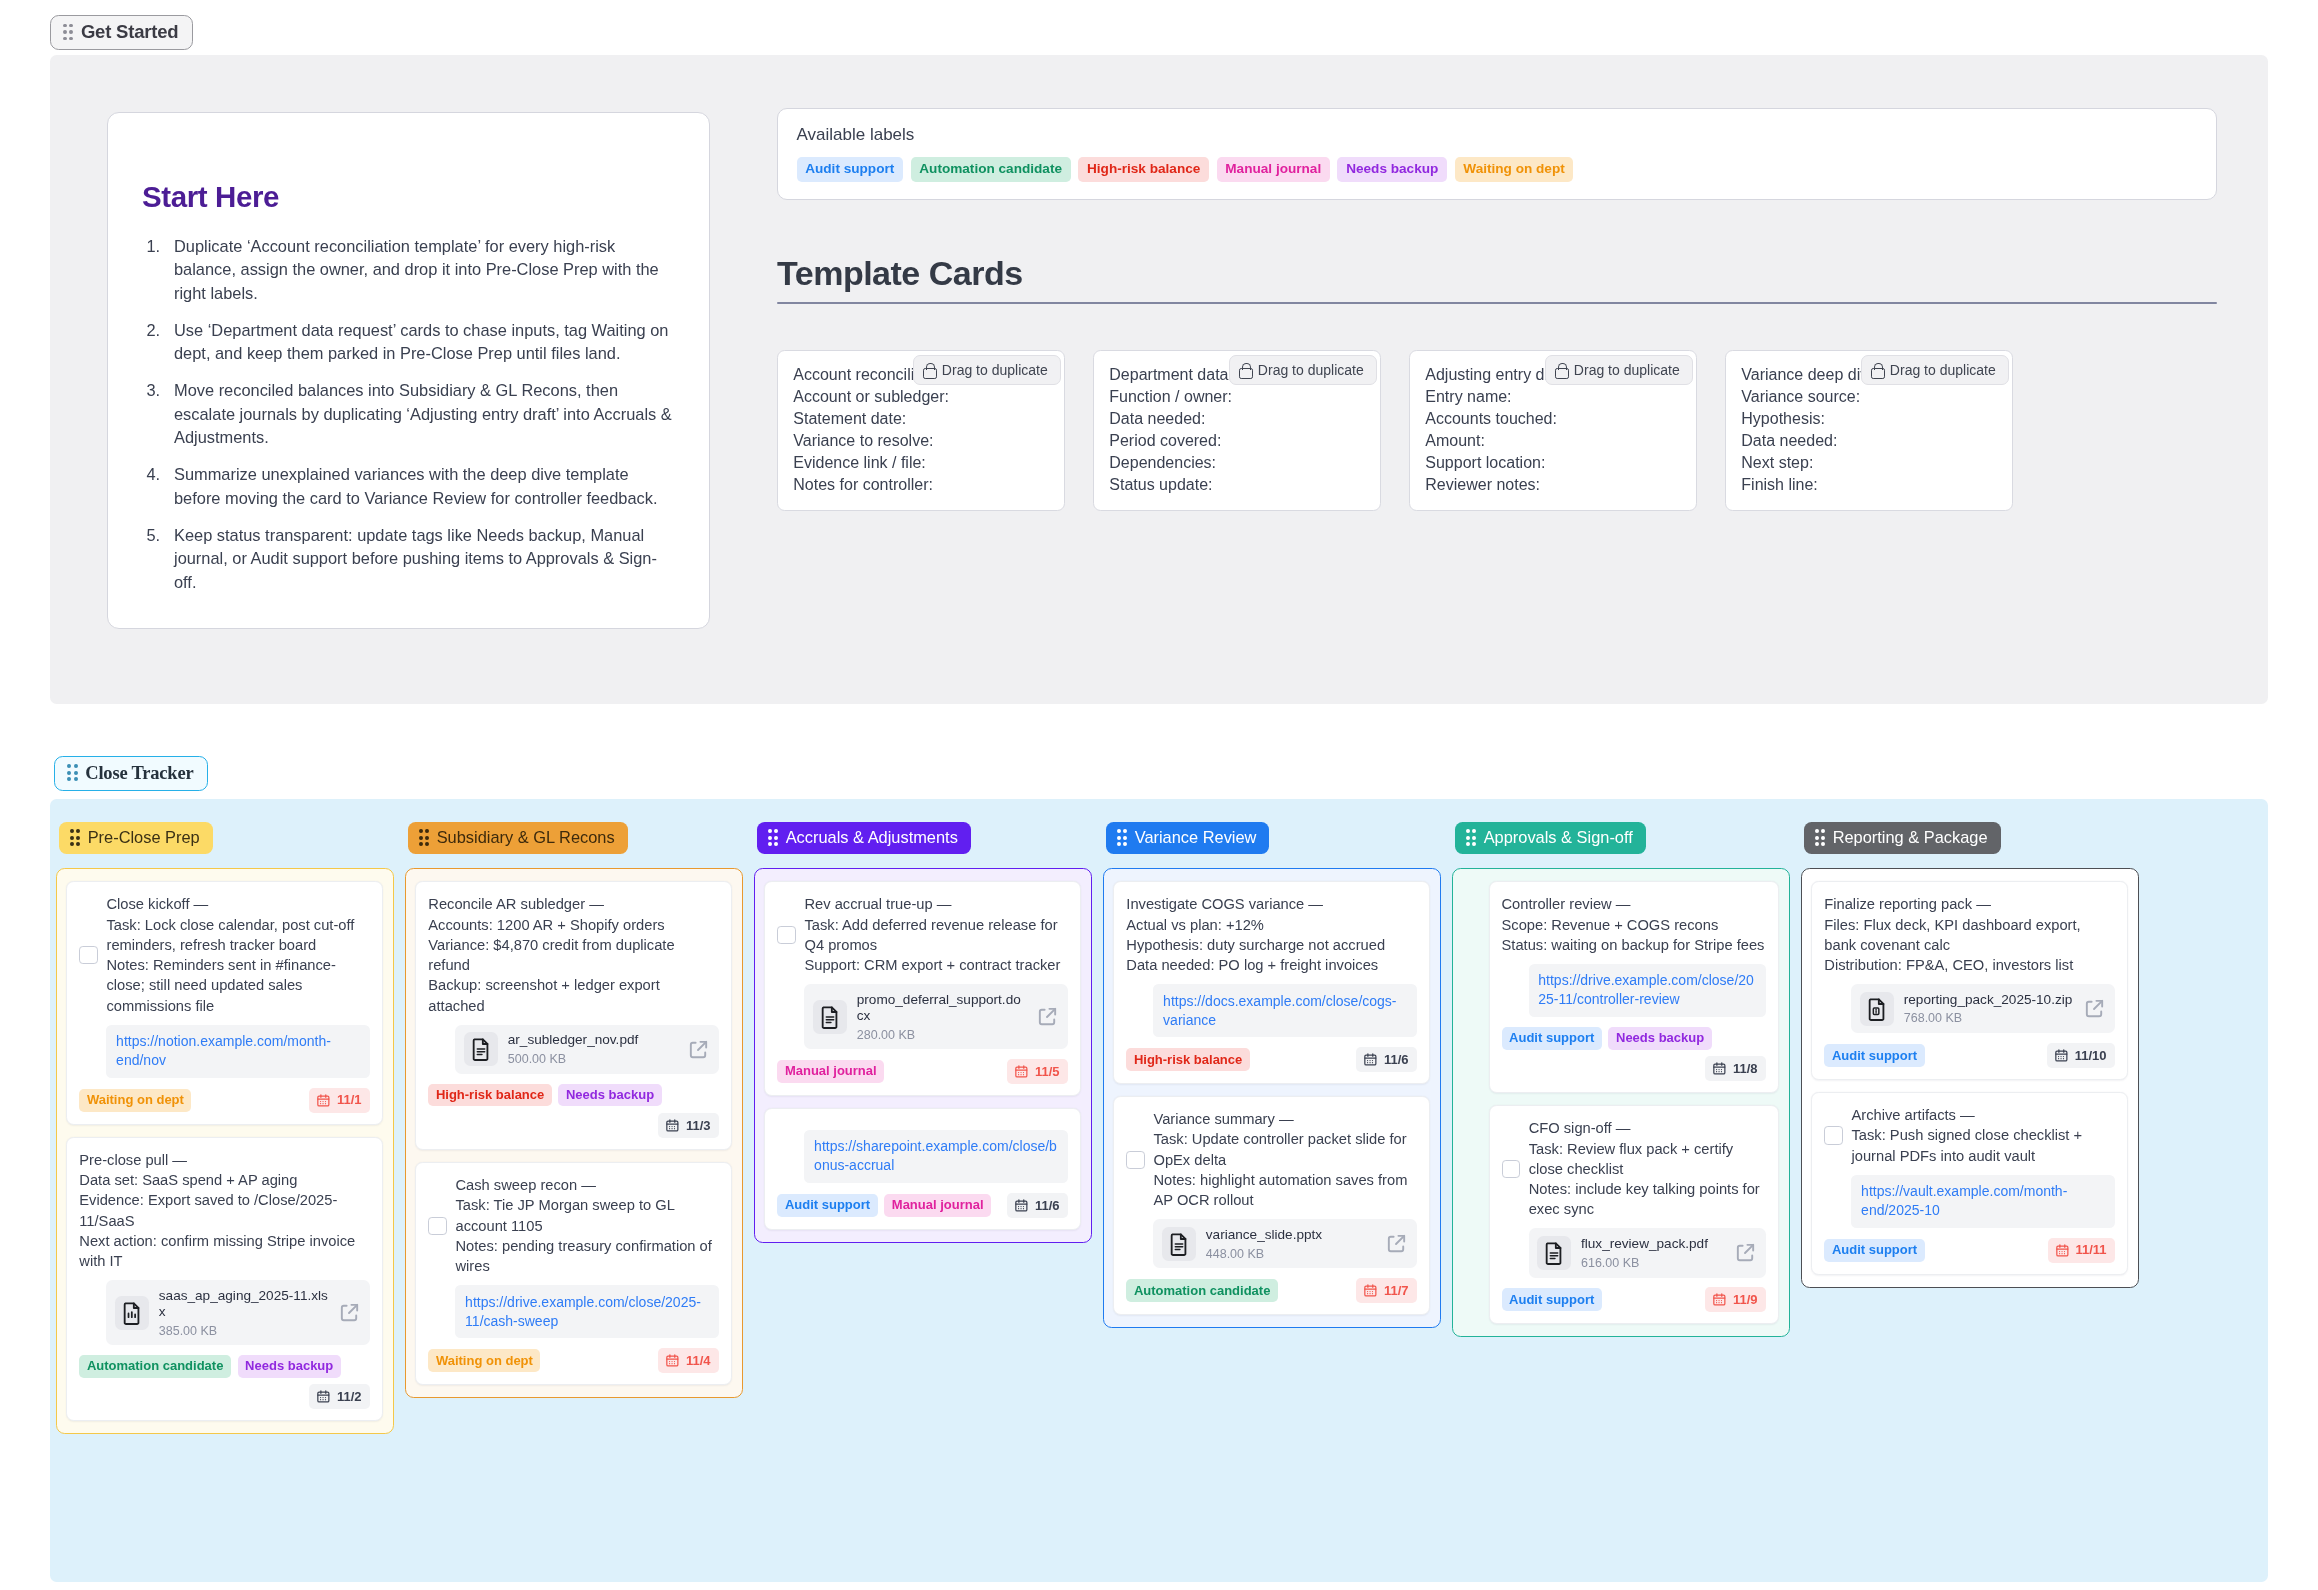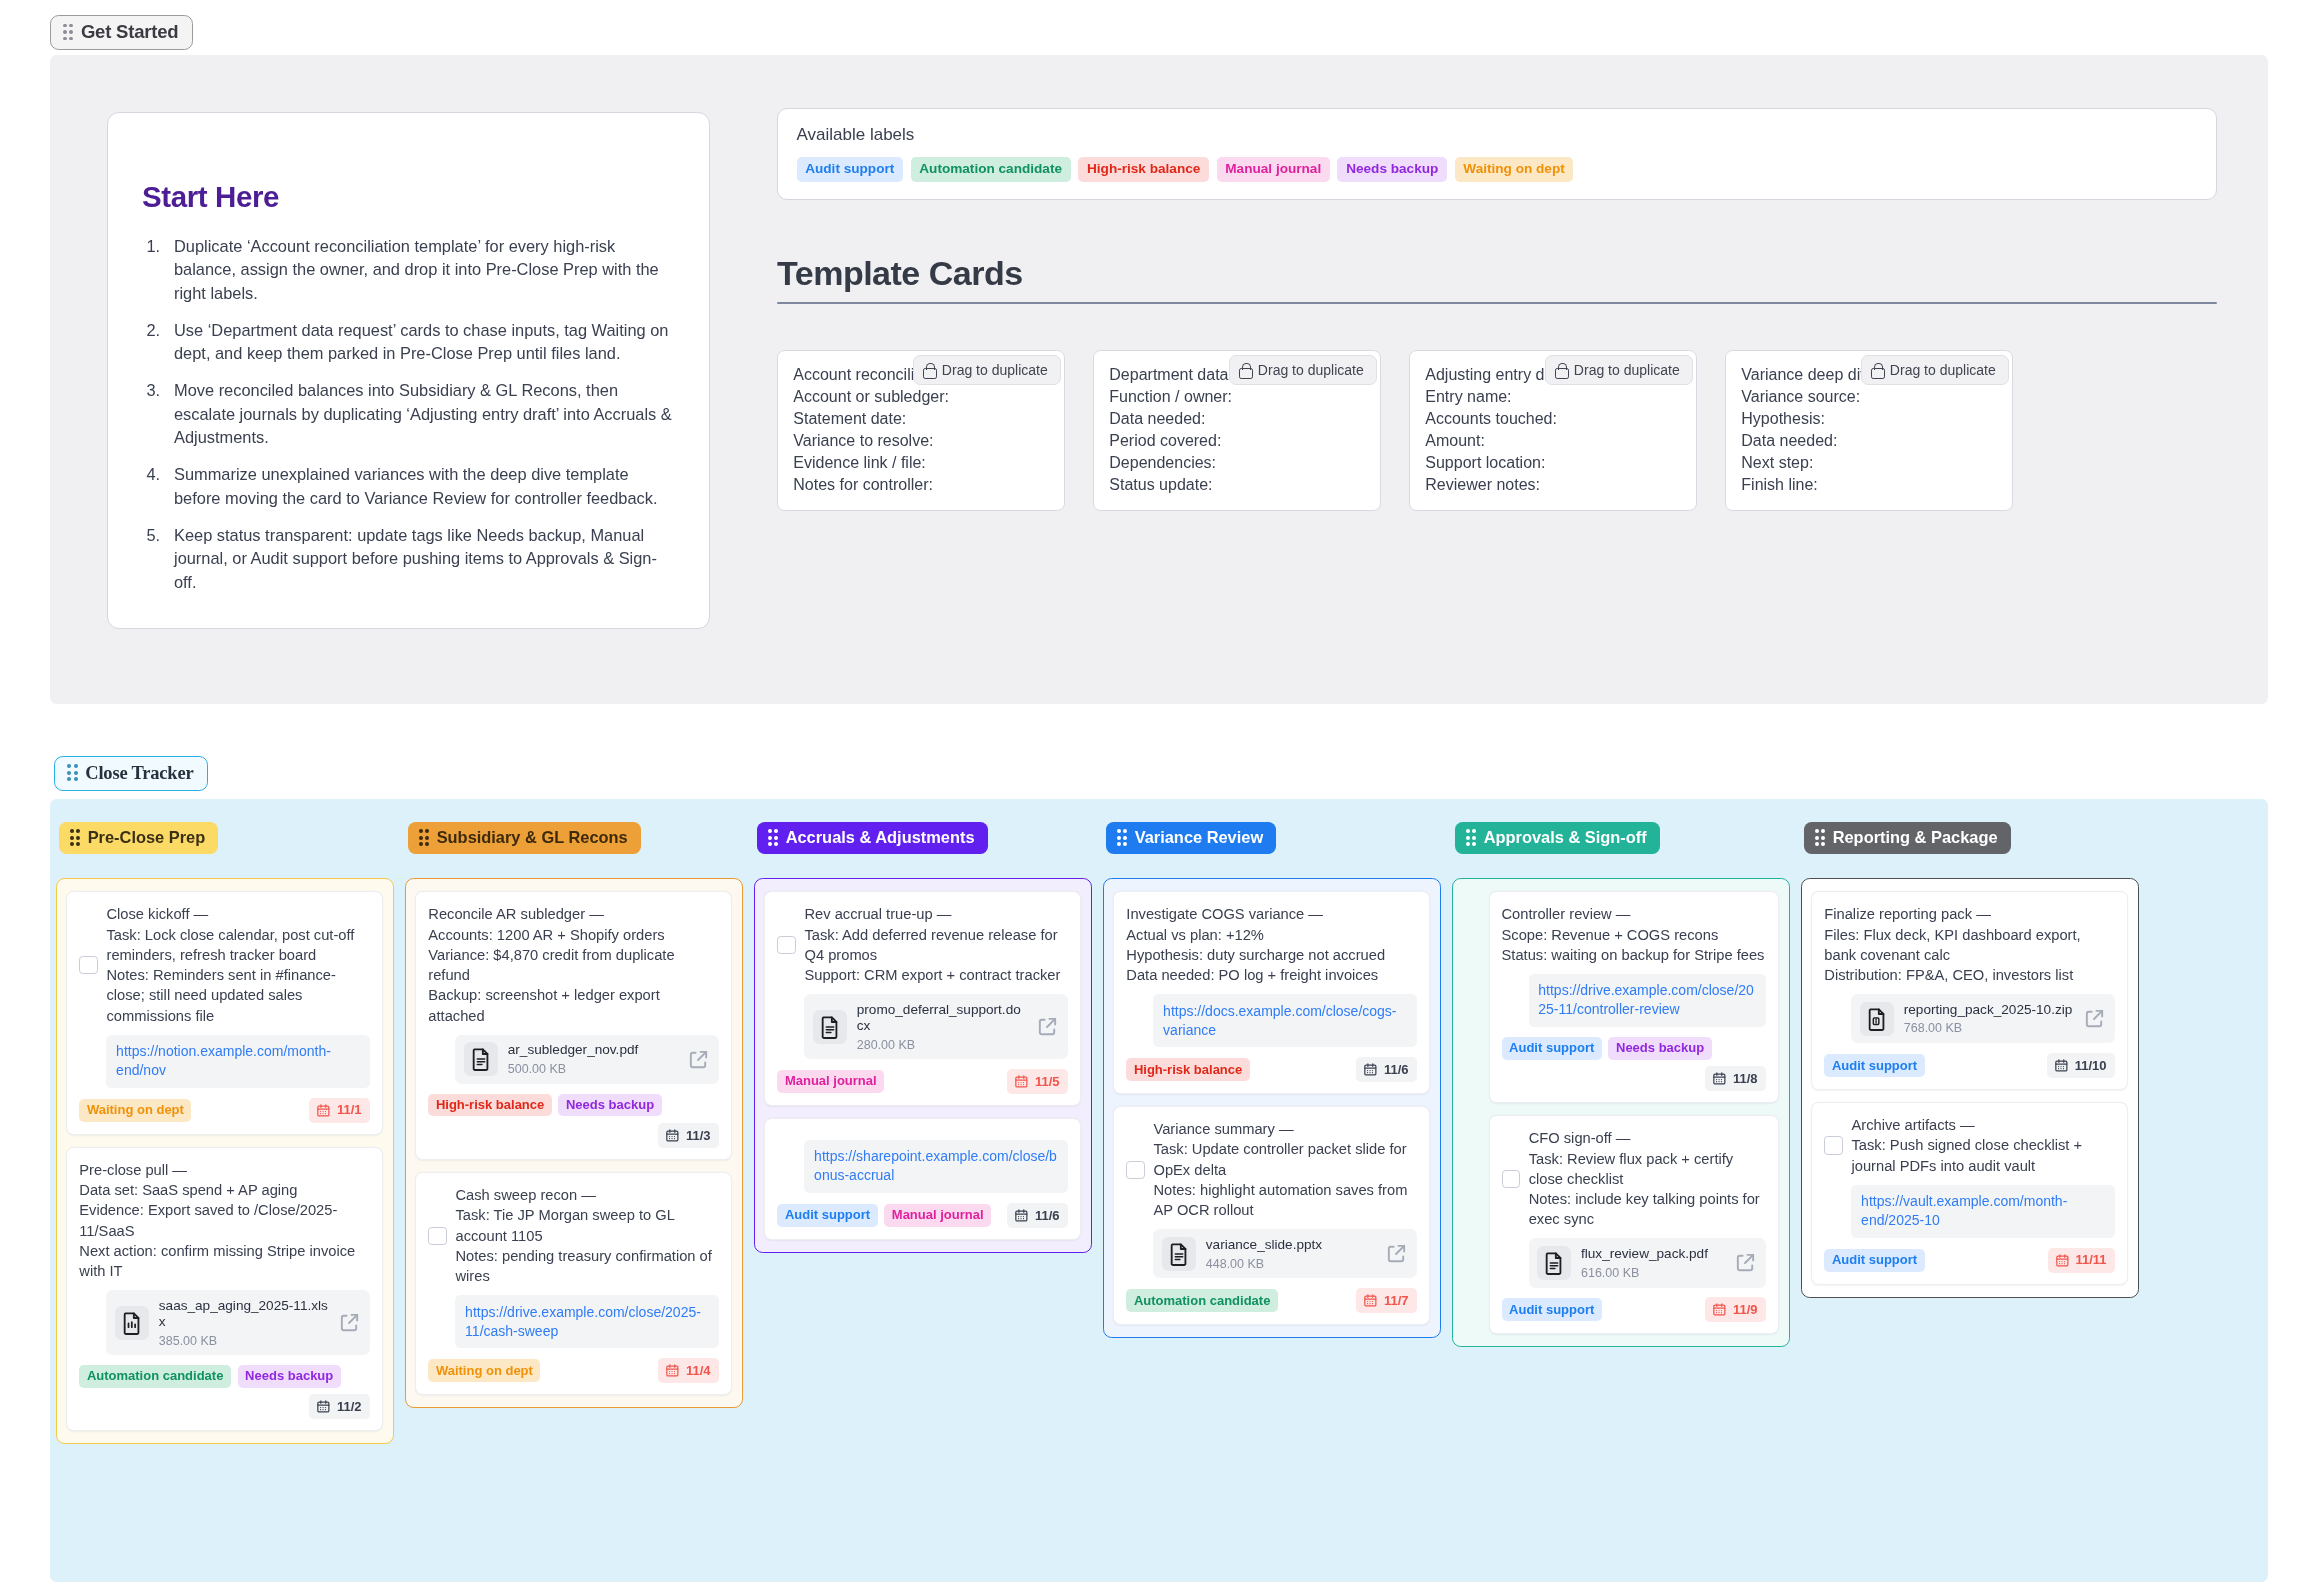--- a/index.html
+++ b/index.html
@@ -166,25 +166,25 @@
     border-radius: 6.5px;
     padding: 23px 0 0 0;
     display: flex;
     gap: 0;
   }
   .column { width: 349px; padding: 0 5.5px; position: relative; }
   .col-head {
     display: inline-flex; align-items: center; gap: 7.6px;
     border-radius: 7.6px;
     padding: 7px 13px 8.2px 11px;
-    font-size: 16.4px; font-weight: 700; line-height: 1;
+    font-size: 16.4px; font-weight: 400; line-height: 1;
     margin-left: 3.3px;
   }
   .col-body {
-    margin-top: 24px;
+    margin-top: 14px;
     border-radius: 8.7px;
     border: 1.6px solid;
     padding: 12px 9.8px;
     display: flex; flex-direction: column; gap: 12px;
   }
 
   .card {
     background: #ffffff;
     border: 1.1px solid #eceef1;
     border-radius: 7.6px;

